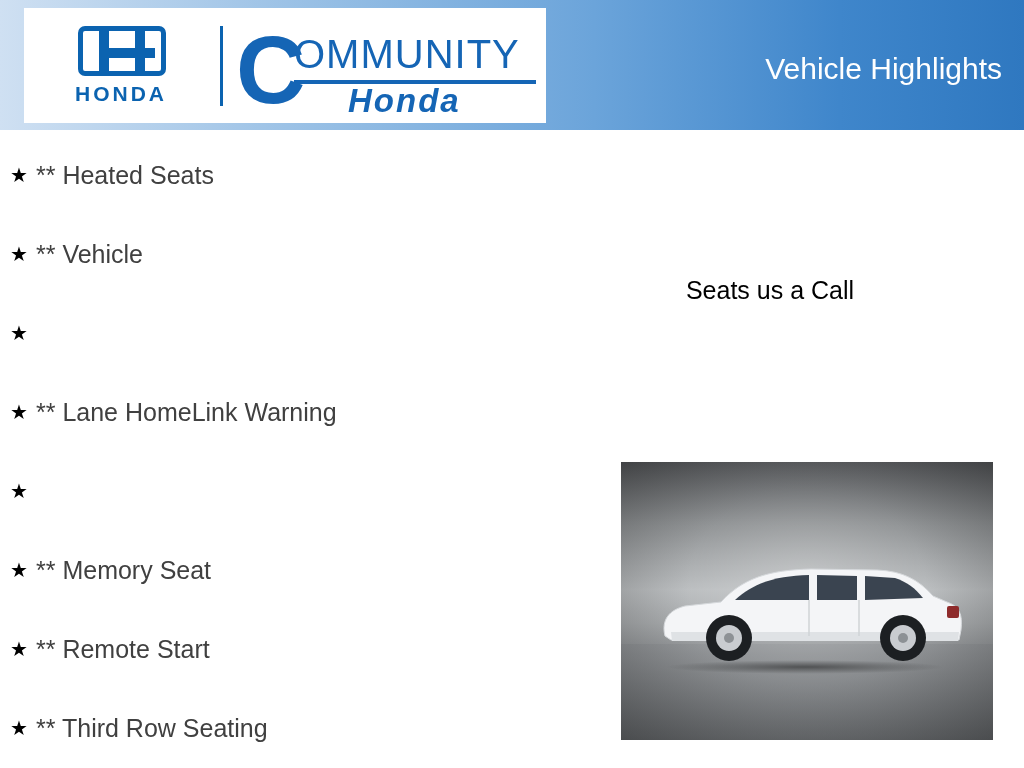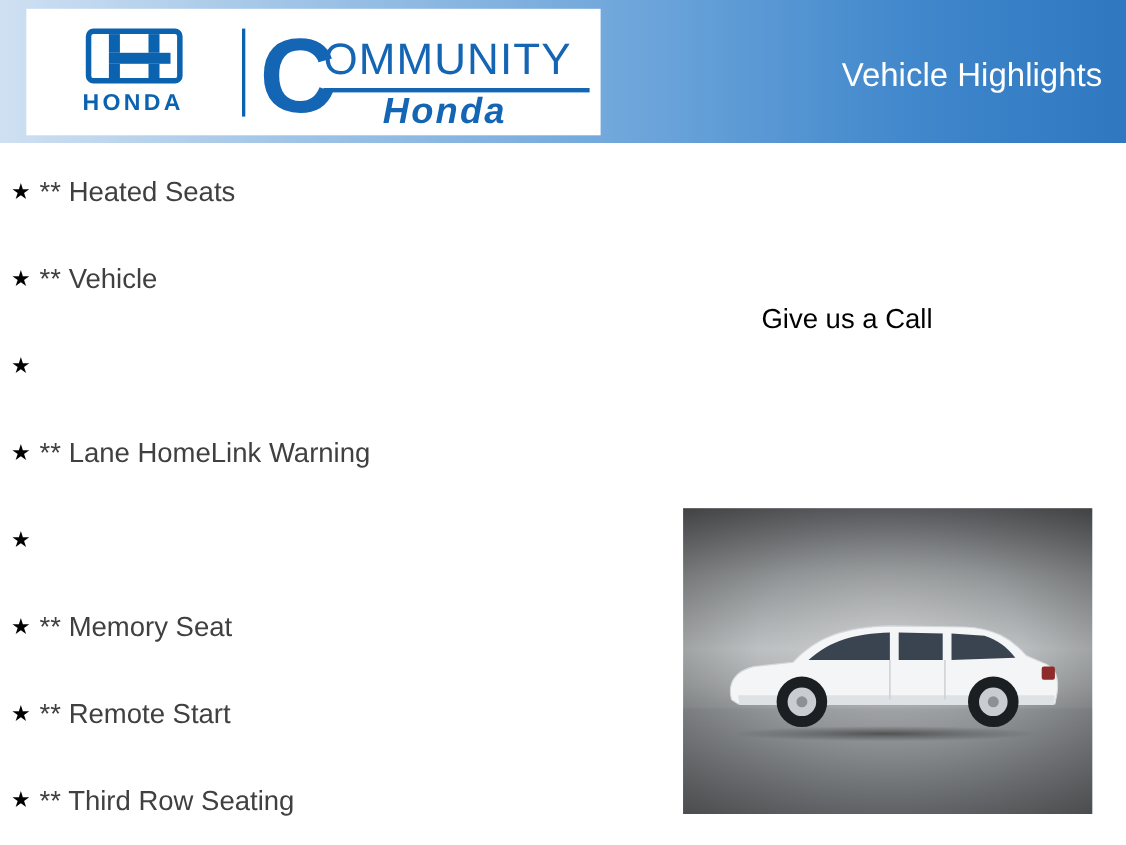--- a/index.html
+++ b/index.html
@@ -343,21 +343,21 @@
       <span class="highlight-label">** Remote Start</span>
     </div>
 
     <div class="highlight-row">
       <span class="star-icon">★</span>
       <span class="highlight-label">** Third Row Seating</span>
     </div>
 
   </div>
 
-  <div class="call-text">Give us a Call</div>
+  <div class="call-text">Seats us a Call</div>
 
   <div class="vehicle-photo">
     <div class="photo-floor"></div>
     <div class="photo-vignette"></div>
     <div class="shadow"></div>
     <svg class="suv" viewBox="0 0 320 128">
 
       <path d="M14,96 C10,80 18,70 34,66 L70,62 C92,38 118,30 160,29 L226,30 C252,31 268,40 282,56 L296,62 C308,66 312,74 310,90 L308,100 L20,100 Z" fill="#f4f5f7" stroke="#d5d8db" stroke-width="1"></path>
 
       <path d="M84,60 C104,42 126,36 158,35 L158,60 Z" fill="#3a4450"></path>

